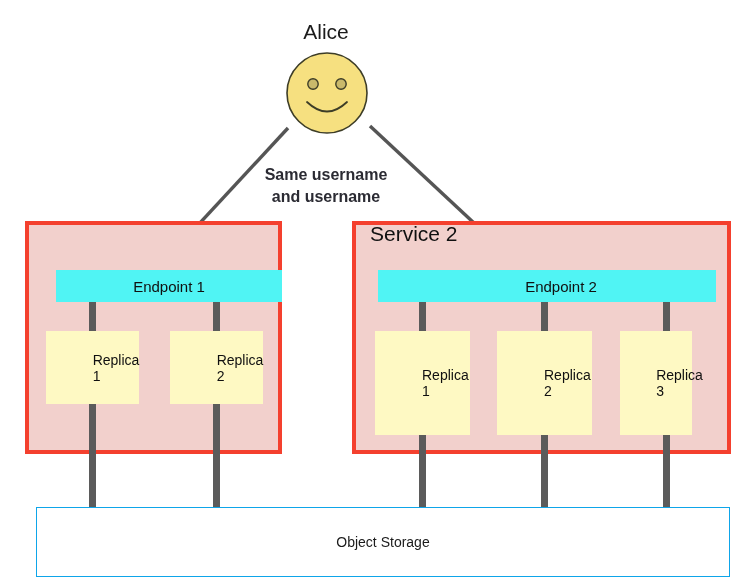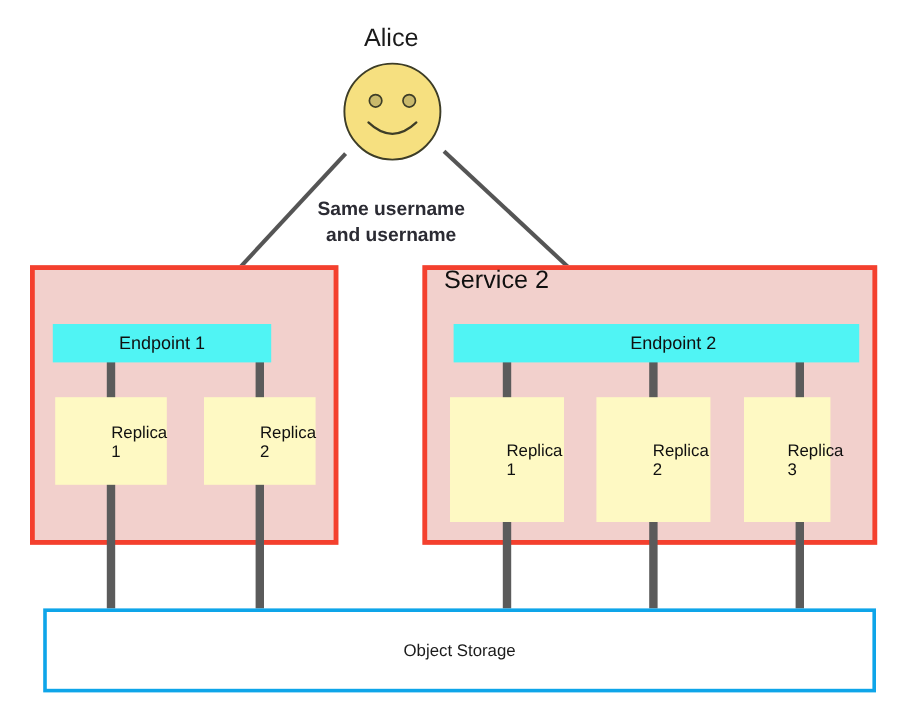--- a/index.html
+++ b/index.html
@@ -63,21 +63,21 @@
   .endpoint {
     position: absolute;
     box-sizing: border-box;
     background: #50F4F4;
     display: flex;
     align-items: center;
     justify-content: center;
     font-size: 15px;
     color: #101010;
   }
-  #endpoint1 { left: 44px; top: 270px; width: 182px; height: 32px; }
+  #endpoint1 { left: 56px; top: 270px; width: 226px; height: 32px; }
   #endpoint2 { left: 378px; top: 270px; width: 338px; height: 32px; padding-left: 28px; }
 
   
   .replica {
     position: absolute;
     box-sizing: border-box;
     background: #fef9c3;
     display: flex;
     align-items: center;
     justify-content: center;
@@ -93,21 +93,21 @@
 
   
   #object-storage {
     position: absolute;
     box-sizing: border-box;
     left: 36px;
     top: 507px;
     width: 694px;
     height: 70px;
     background: #ffffff;
-    border: 3px solid #0ea5e9;
+    border: 1px solid #0ea5e9;
     display: flex;
     align-items: center;
     justify-content: center;
     font-size: 14px;
     color: #1b1b1b;
   }
 
   
   .pipe {
     position: absolute;

